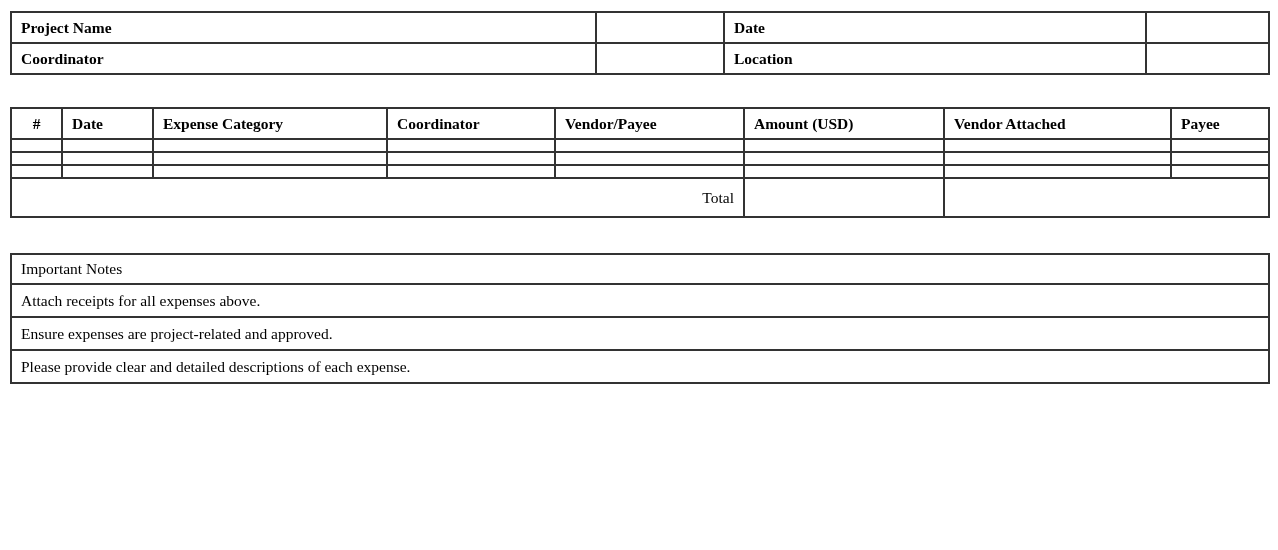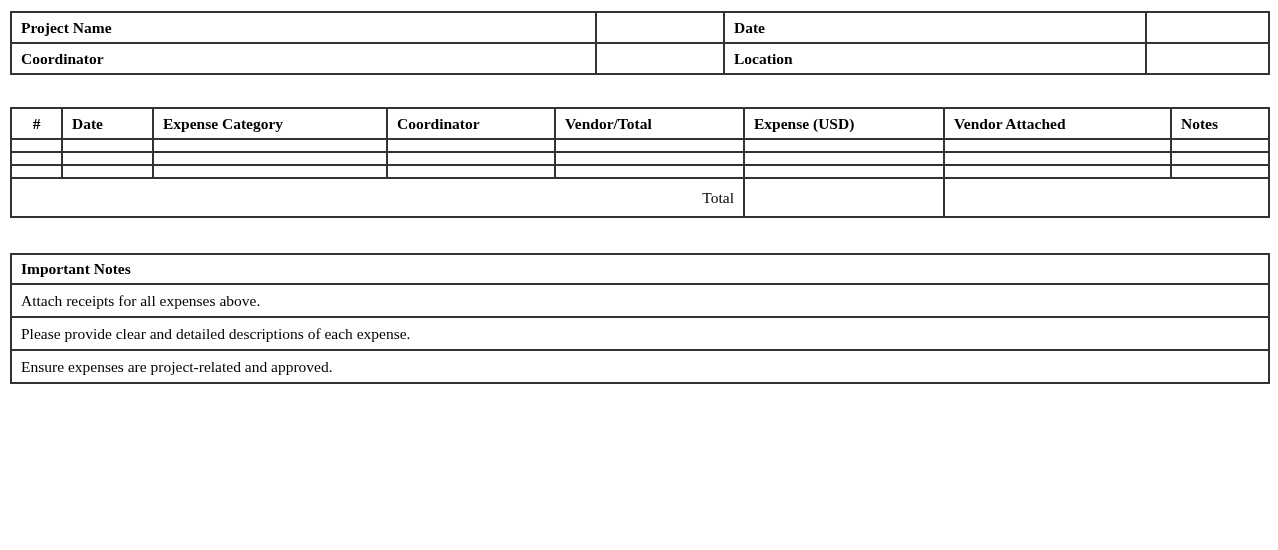--- a/index.html
+++ b/index.html
@@ -43,21 +43,21 @@
   .expense-table td.head.num { text-align: center; padding: 0; }
   .expense-table tr.empty-row td { height: 11px; }
   .expense-table tr.total-row td { height: 37px; }
   .expense-table td.total-label {
     text-align: right;
     font-weight: normal;
   }
 
   
   .notes-table { margin-top: 35px; }
-  .notes-table td.head { height: 28px; font-weight: bold; }
+  .notes-table td.head { height: 28px; font-weight: normal; }
   .notes-table td.note { height: 31px; }
 </style>
 </head>
 <body>
 
 <div class="page">
 
   <table class="info-table">
     <colgroup>
       <col style="width:585px">
@@ -91,24 +91,24 @@
         <col style="width:200px">
         <col style="width:227px">
         <col style="width:98px">
     </colgroup>
     <tbody>
       <tr>
         <td class="head num">#</td>
         <td class="head">Date</td>
         <td class="head">Expense Category</td>
         <td class="head">Coordinator</td>
-        <td class="head">Vendor/Total</td>
-        <td class="head">Expense (USD)</td>
+        <td class="head">Vendor/Payee</td>
+        <td class="head">Amount (USD)</td>
         <td class="head">Vendor Attached</td>
-        <td class="head">Notes</td>
+        <td class="head">Payee</td>
       </tr>
       <tr class="empty-row">
         <td></td>
           <td></td>
         <td></td>
           <td></td>
         <td></td>
           <td></td>
         <td></td>
           <td></td>
@@ -146,21 +146,21 @@
         <col style="width:1258px">
       </colgroup>
     <tbody>
       <tr>
         <td class="head">Important Notes</td>
       </tr>
       <tr>
         <td class="note">Attach receipts for all expenses above.</td>
       </tr>
       <tr>
-        <td class="note">Please provide clear and detailed descriptions of each expense.</td>
+        <td class="note">Ensure expenses are project-related and approved.</td>
       </tr>
       <tr>
-        <td class="note">Ensure expenses are project-related and approved.</td>
+        <td class="note">Please provide clear and detailed descriptions of each expense.</td>
       </tr>
     </tbody>
   </table>
 
 </div>
 
 </body></html>

